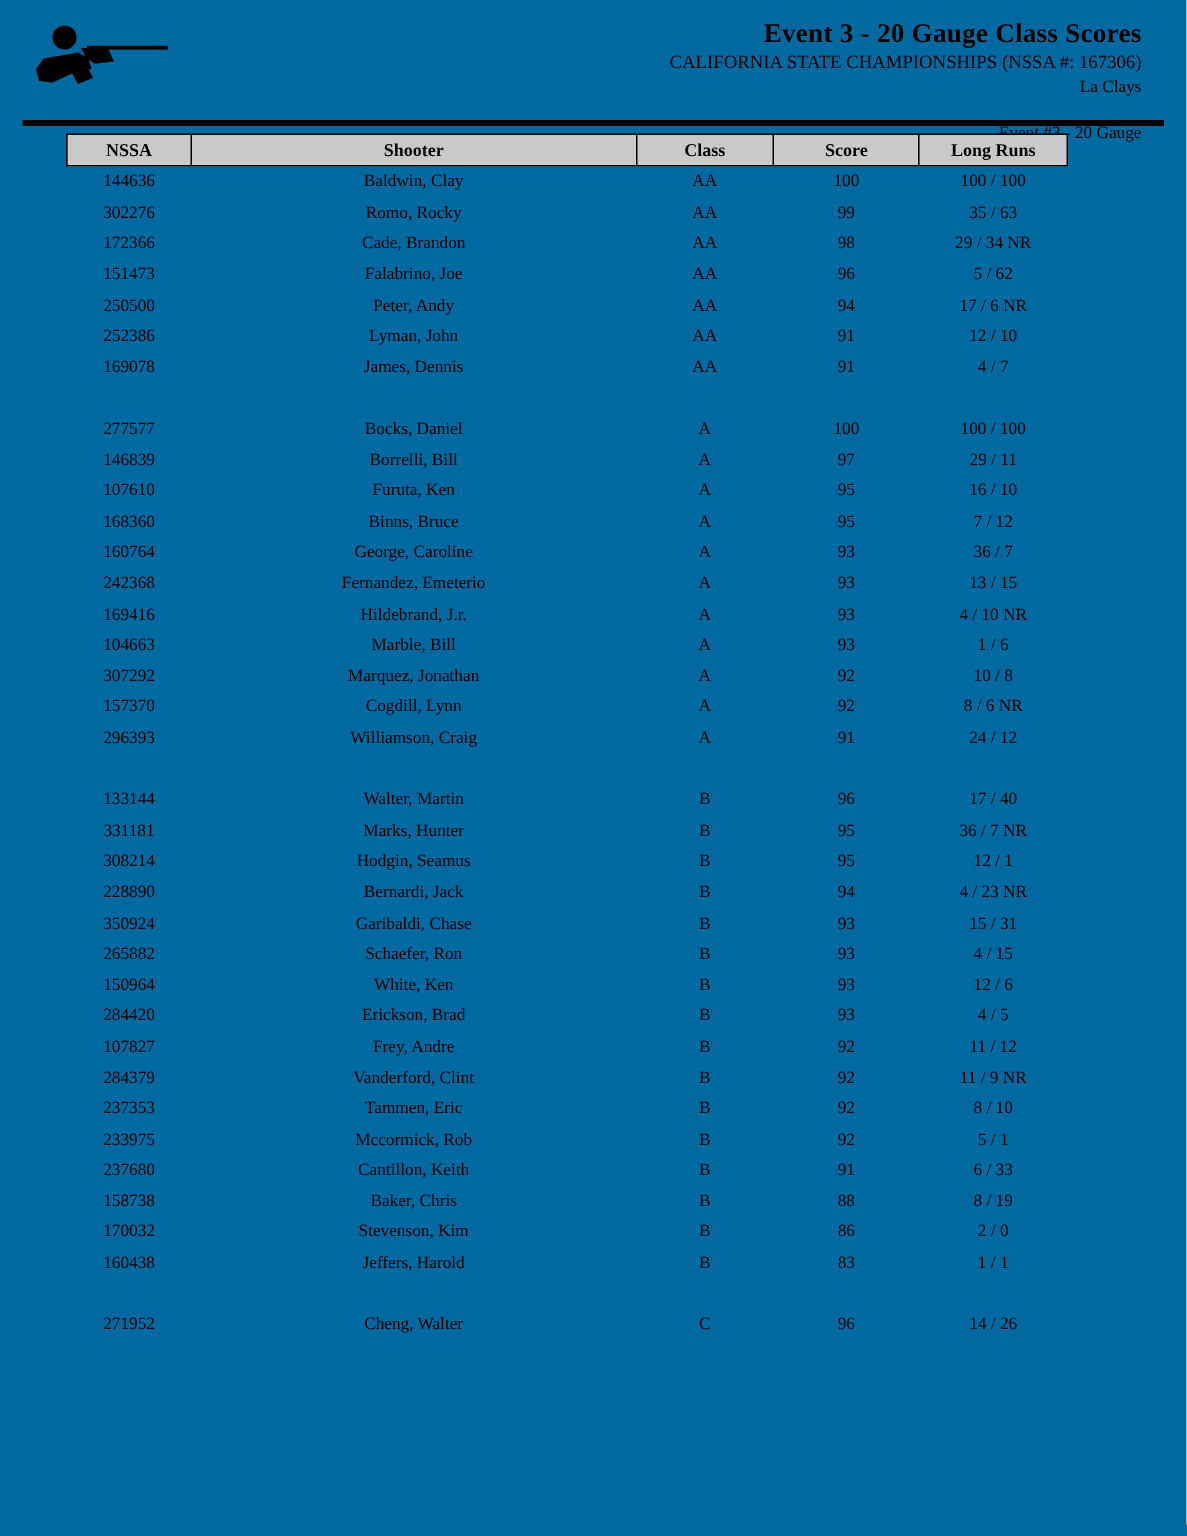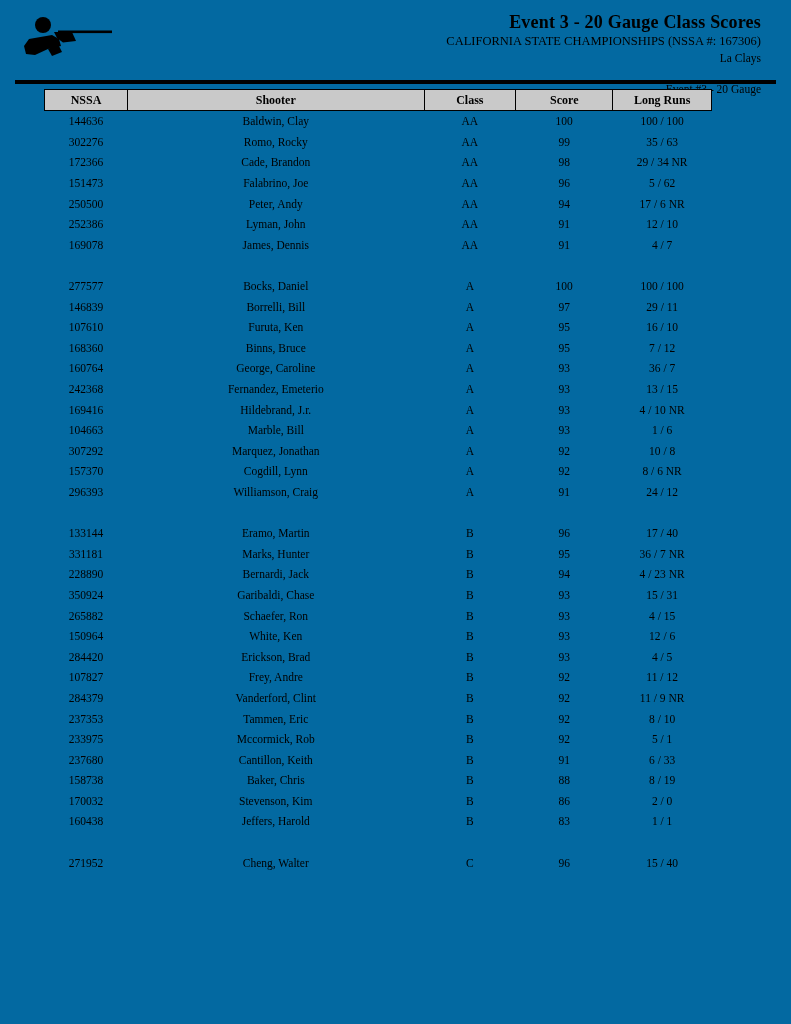--- a/index.html
+++ b/index.html
@@ -222,31 +222,38 @@
           <td class="shooter">Williamson, Craig</td>
           <td class="class">A</td>
           <td class="score">91</td>
           <td class="longruns">24 / 12</td>
         </tr>
         <tr class="spacer">
           <td colspan="5"></td>
         </tr>
         <tr>
           <td class="nssa">133144</td>
-          <td class="shooter">Eramo, Martin</td>
+          <td class="shooter">Walter, Martin</td>
           <td class="class">B</td>
           <td class="score">96</td>
           <td class="longruns">17 / 40</td>
         </tr>
         <tr>
           <td class="nssa">331181</td>
           <td class="shooter">Marks, Hunter</td>
           <td class="class">B</td>
           <td class="score">95</td>
           <td class="longruns">36 / 7 NR</td>
+        </tr>
+        <tr>
+          <td class="nssa">308214</td>
+          <td class="shooter">Hodgin, Seamus</td>
+          <td class="class">B</td>
+          <td class="score">95</td>
+          <td class="longruns">12 / 1</td>
         </tr>
         <tr>
           <td class="nssa">228890</td>
           <td class="shooter">Bernardi, Jack</td>
           <td class="class">B</td>
           <td class="score">94</td>
           <td class="longruns">4 / 23 NR</td>
         </tr>
         <tr>
           <td class="nssa">350924</td>
@@ -333,18 +340,18 @@
           <td class="longruns">1 / 1</td>
         </tr>
         <tr class="spacer">
           <td colspan="5"></td>
         </tr>
         <tr>
           <td class="nssa">271952</td>
           <td class="shooter">Cheng, Walter</td>
           <td class="class">C</td>
           <td class="score">96</td>
-          <td class="longruns">15 / 40</td>
+          <td class="longruns">14 / 26</td>
         </tr>
       </tbody>
   </table>
 
 </div>
 
 </body></html>

